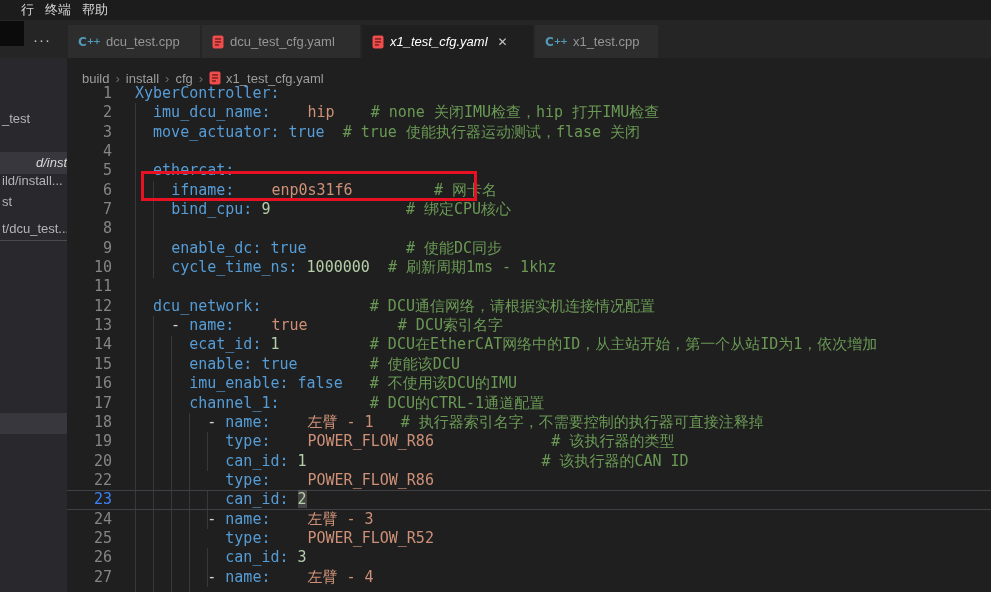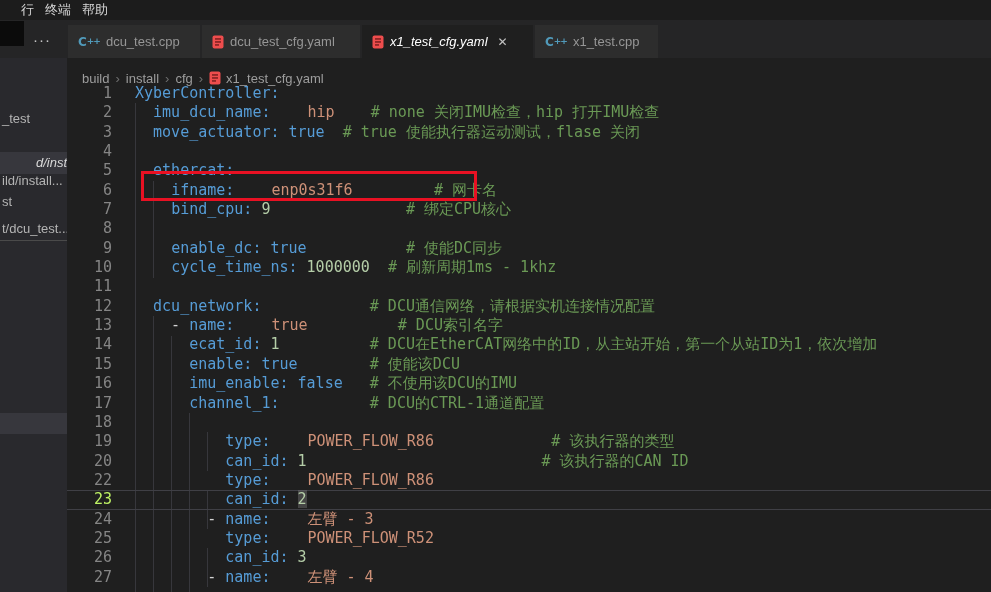--- a/index.html
+++ b/index.html
@@ -42,21 +42,21 @@
   .bc-item{cursor:pointer;}
   .bc-sep{margin:0 6px;color:#6e6e6e;}
   .bc-icon{margin:0 5px 0 0;display:flex;}
   #guides .guide{position:absolute;width:1px;background:#37373c;}
   #lines{position:absolute;top:26px;left:0;right:0;}
   .line{display:flex;height:19.35px;font-family:"DejaVu Sans Mono","Liberation Mono",monospace;
     font-size:15px;line-height:19.35px;white-space:pre;cursor:text;}
   .ln{width:45px;text-align:right;color:#858585;flex:none;}
   .code{margin-left:23px;color:#d4d4d4;}
   .line.cur{box-shadow:inset 0 1px 0 #3f3f45, inset 0 -1px 0 #3f3f45;}
-  .line.cur .ln{color:#bef264;}
+  .line.cur .ln{color:#3b82f6;}
   .tok-key{color:var(--yaml-key,#569cd6);}
   .tok-str{color:var(--yaml-string,#ce9178);padding-left:28px;}
   .tok-num{color:var(--yaml-number,#b5cea8);}
   .tok-kw{color:var(--yaml-keyword,#569cd6);}
   .tok-cmt{color:var(--comment,#6a9955);}
   .hl{background:rgba(115,115,115,.45);}
   #annotation-box{position:absolute;left:74px;top:113px;width:336px;height:30px;
     border:3px solid var(--red-annotation-border,#e81123);box-sizing:border-box;pointer-events:none;}
 </style>
 </head>
@@ -156,21 +156,21 @@
         <div class="line"><span class="ln">8</span></div>
         <div class="line"><span class="ln">9</span><span class="code"><span>    </span><span class="tok-key">enable_dc:</span><span> </span><span class="tok-kw">true</span><span>           </span><span class="tok-cmt"># 使能DC同步</span></span></div>
         <div class="line"><span class="ln">10</span><span class="code"><span>    </span><span class="tok-key">cycle_time_ns:</span><span> </span><span class="tok-num">1000000</span><span>  </span><span class="tok-cmt"># 刷新周期1ms - 1khz</span></span></div>
         <div class="line"><span class="ln">11</span><span class="code"></span></div>
         <div class="line"><span class="ln">12</span><span class="code"><span>  </span><span class="tok-key">dcu_network:</span><span>            </span><span class="tok-cmt"># DCU通信网络，请根据实机连接情况配置</span></span></div>
         <div class="line"><span class="ln">13</span><span class="code"><span>    - </span><span class="tok-key">name:</span><span> </span><span class="tok-str">true</span><span>          </span><span class="tok-cmt"># DCU索引名字</span></span></div>
         <div class="line"><span class="ln">14</span><span class="code"><span>      </span><span class="tok-key">ecat_id:</span><span> </span><span class="tok-num">1</span><span>          </span><span class="tok-cmt"># DCU在EtherCAT网络中的ID，从主站开始，第一个从站ID为1，依次增加</span></span></div>
         <div class="line"><span class="ln">15</span><span class="code"><span>      </span><span class="tok-key">enable:</span><span> </span><span class="tok-kw">true</span><span>        </span><span class="tok-cmt"># 使能该DCU</span></span></div>
         <div class="line"><span class="ln">16</span><span class="code"><span>      </span><span class="tok-key">imu_enable:</span><span> </span><span class="tok-kw">false</span><span>   </span><span class="tok-cmt"># 不使用该DCU的IMU</span></span></div>
         <div class="line"><span class="ln">17</span><span class="code"><span>      </span><span class="tok-key">channel_1:</span><span>          </span><span class="tok-cmt"># DCU的CTRL-1通道配置</span></span></div>
-        <div class="line"><span class="ln">18</span></div>
+        <div class="line"><span class="ln">18</span><span class="code"><span>        - </span><span class="tok-key">name:</span><span> </span><span class="tok-str">左臂 - 1</span><span>   </span><span class="tok-cmt"># 执行器索引名字，不需要控制的执行器可直接注释掉</span></span></div>
         <div class="line"><span class="ln">19</span><span class="code"><span>          </span><span class="tok-key">type:</span><span> </span><span class="tok-str">POWER_FLOW_R86</span><span>             </span><span class="tok-cmt"># 该执行器的类型</span></span></div>
         <div class="line"><span class="ln">20</span><span class="code"><span>          </span><span class="tok-key">can_id:</span><span> </span><span class="tok-num">1</span><span>                          </span><span class="tok-cmt"># 该执行器的CAN ID</span></span></div>
         <div class="line"><span class="ln">22</span><span class="code"><span>          </span><span class="tok-key">type:</span><span> </span><span class="tok-str">POWER_FLOW_R86</span></span></div>
         <div class="line cur"><span class="ln">23</span><span class="code"><span>          </span><span class="tok-key">can_id:</span><span> </span><span class="tok-num hl">2</span></span></div>
         <div class="line"><span class="ln">24</span><span class="code"><span>        - </span><span class="tok-key">name:</span><span> </span><span class="tok-str">左臂 - 3</span></span></div>
         <div class="line"><span class="ln">25</span><span class="code"><span>          </span><span class="tok-key">type:</span><span> </span><span class="tok-str">POWER_FLOW_R52</span></span></div>
         <div class="line"><span class="ln">26</span><span class="code"><span>          </span><span class="tok-key">can_id:</span><span> </span><span class="tok-num">3</span></span></div>
         <div class="line"><span class="ln">27</span><span class="code"><span>        - </span><span class="tok-key">name:</span><span> </span><span class="tok-str">左臂 - 4</span></span></div>
       </div>
     <div id="annotation-box"></div>

